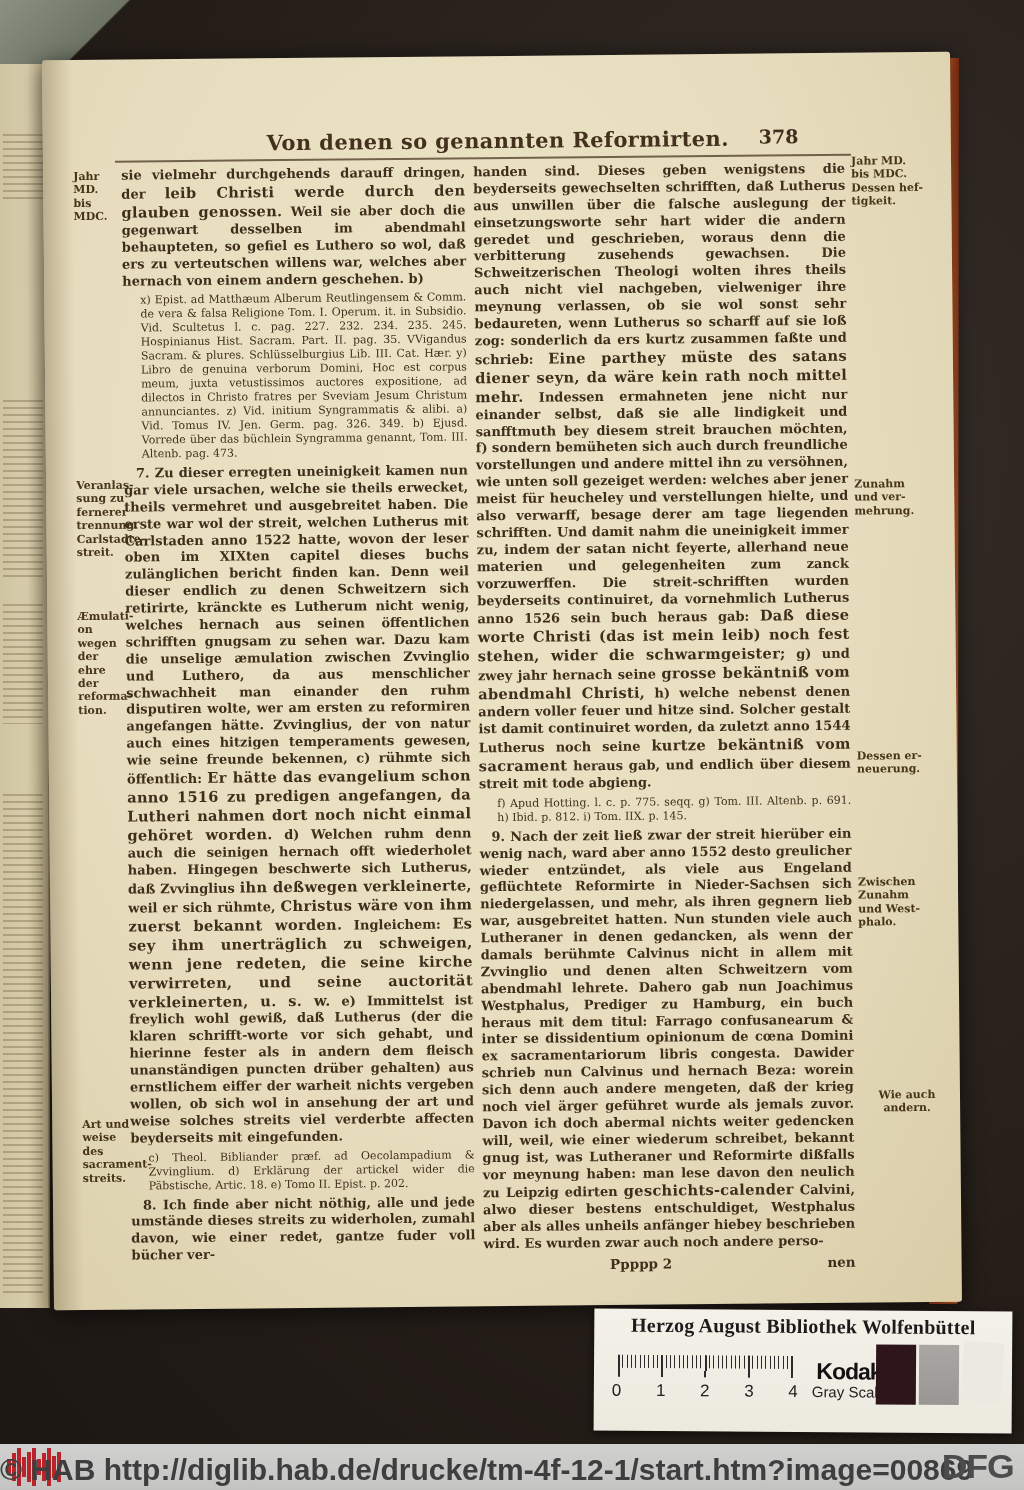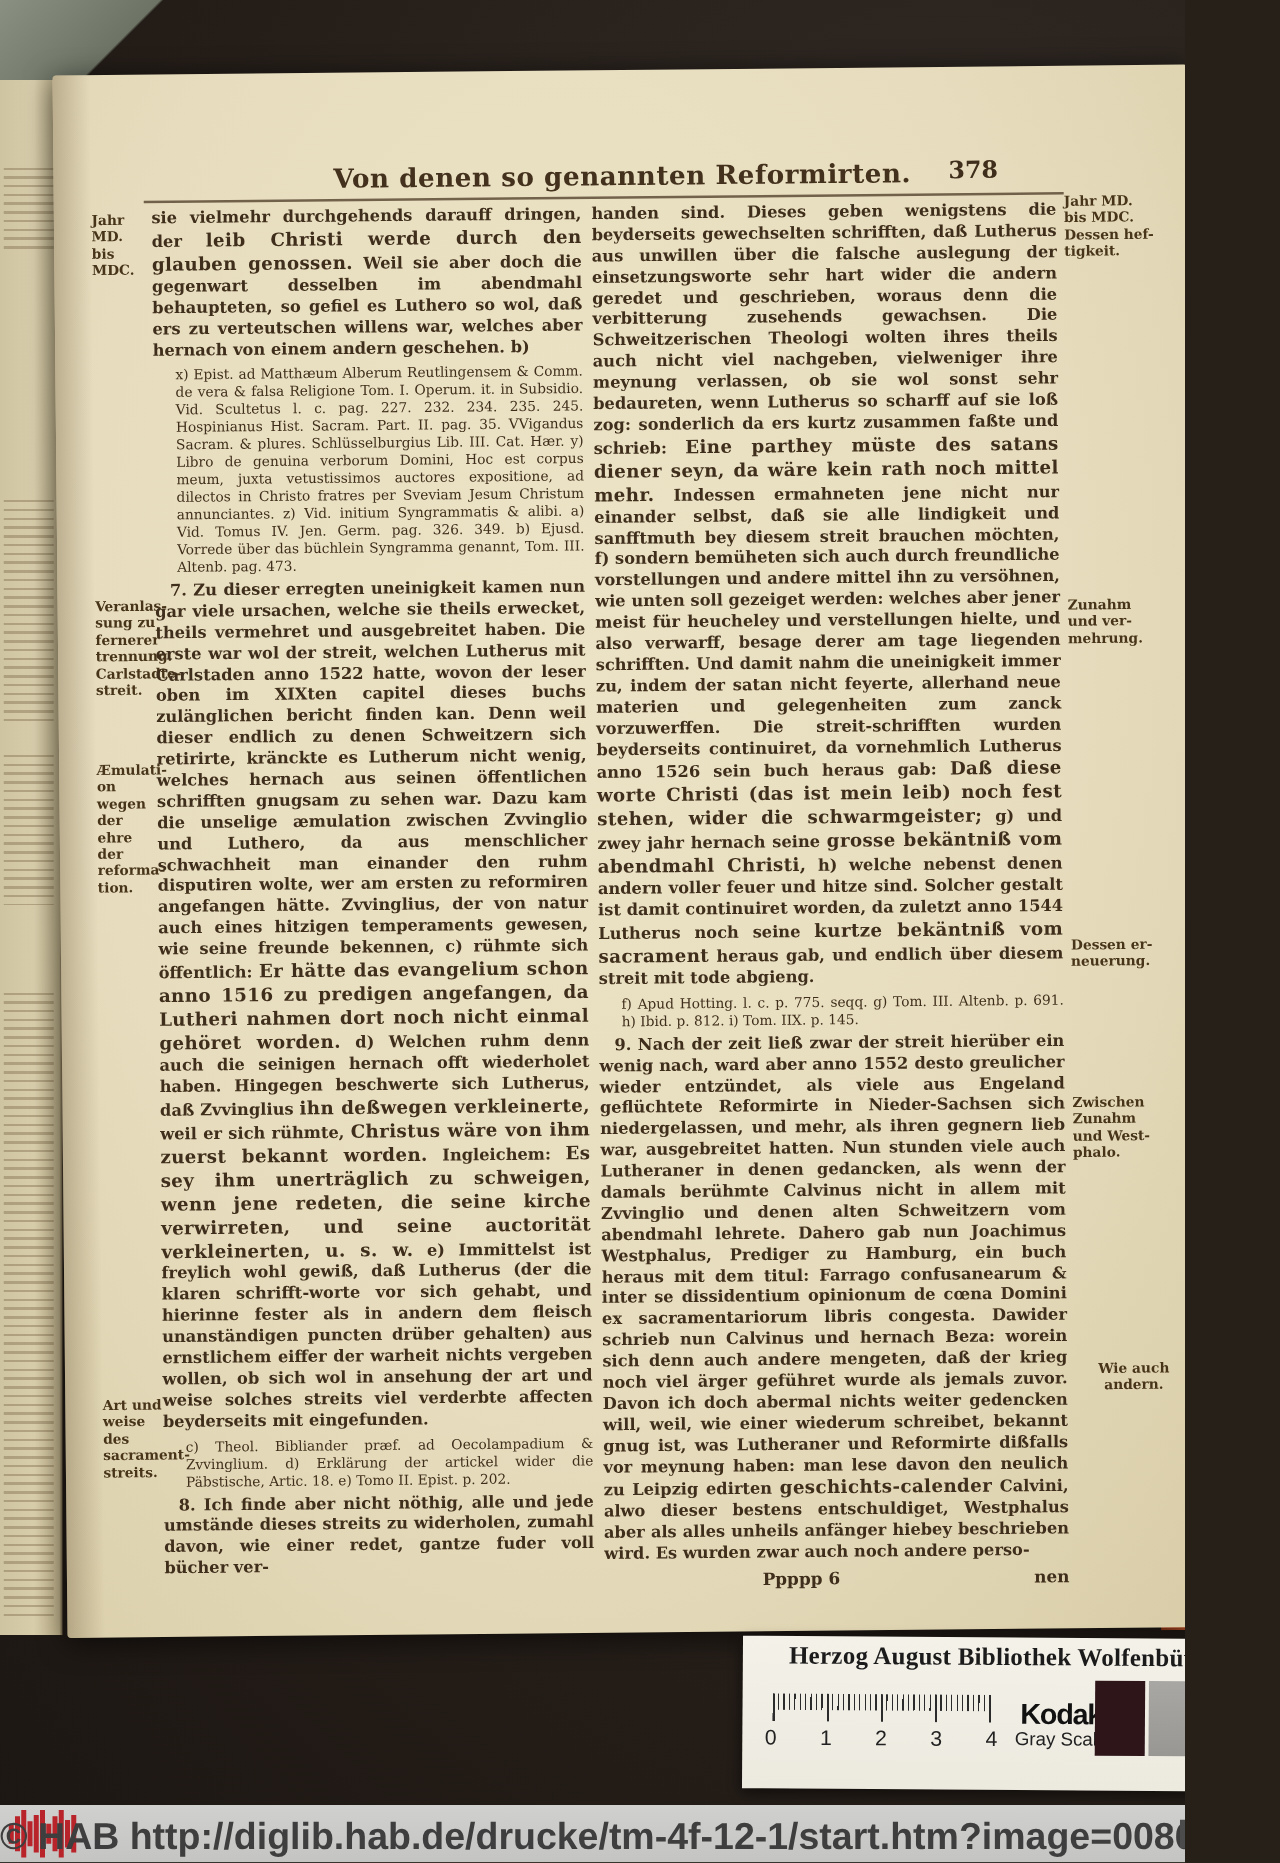--- a/index.html
+++ b/index.html
@@ -1,17 +1,17 @@
 <!DOCTYPE html>
 <html><head>
 <meta charset="utf-8">
 <style>
   html,body{margin:0;padding:0;}
   body{width:1024px;height:1490px;overflow:hidden;background:#262019;}
-  .scene{position:relative;width:948px;height:1490px;overflow:hidden;
+  .scene{position:relative;width:1024px;height:1490px;overflow:hidden;
          background:radial-gradient(ellipse at 80% 30%, #332c27 0%, #241d18 60%, #1d1713 100%);
          font-family:"DejaVu Serif", serif;}
 
   
   .corner-wedge{position:absolute;left:0;top:0;width:150px;height:135px;
     background:linear-gradient(135deg,#8a9183 0%,#6d7465 45%,rgba(40,34,28,0) 46%);}
 
   
   .prev-page{position:absolute;left:0;top:64px;width:50px;height:1244px;
     background:linear-gradient(90deg,#cfc4a2 0%,#d8cdab 55%,#b7aa85 95%,#6b5c42 100%);}
@@ -152,21 +152,21 @@
       <p class="body-p indent"><span>7. Zu dieser erregten uneinigkeit kamen nun gar viele ursachen, welche sie theils erwecket, theils vermehret und ausgebreitet haben. Die erste war wol der streit, welchen Lutherus mit Carlstaden anno 1522 hatte, wovon der leser oben im XIXten capitel dieses buchs zulänglichen bericht finden kan. Denn weil dieser endlich zu denen Schweitzern sich retirirte, kränckte es Lutherum nicht wenig, welches hernach aus seinen öffentlichen schrifften gnugsam zu sehen war. Dazu kam die unselige æmulation zwischen Zvvinglio und Luthero, da aus menschlicher schwachheit man einander den ruhm disputiren wolte, wer am ersten zu reformiren angefangen hätte. Zvvinglius, der von natur auch eines hitzigen temperaments gewesen, wie seine freunde bekennen, c) rühmte sich öffentlich: </span><span class="em">Er hätte das evangelium schon anno 1516 zu predigen angefangen, da Lutheri nahmen dort noch nicht einmal gehöret worden.</span><span> d) Welchen ruhm denn auch die seinigen hernach offt wiederholet haben. Hingegen beschwerte sich Lutherus, daß Zvvinglius </span><span class="em">ihn deßwegen verkleinerte,</span><span> weil er sich rühmte, </span><span class="em">Christus wäre von ihm zuerst bekannt worden.</span><span> Ingleichem: </span><span class="em">Es sey ihm unerträglich zu schweigen, wenn jene redeten, die seine kirche verwirreten, und seine auctorität verkleinerten, u. s. w.</span><span> e) Immittelst ist freylich wohl gewiß, daß Lutherus (der die klaren schrifft-worte vor sich gehabt, und hierinne fester als in andern dem fleisch unanständigen puncten drüber gehalten) aus ernstlichem eiffer der warheit nichts vergeben wollen, ob sich wol in ansehung der art und weise solches streits viel verderbte affecten beyderseits mit eingefunden.</span></p>
       <p class="fn">c) Theol. Bibliander præf. ad Oecolampadium &amp; Zvvinglium. d) Erklärung der artickel wider die Päbstische, Artic. 18. e) Tomo II. Epist. p. 202.</p>
       <p class="body-p indent">8. Ich finde aber nicht nöthig, alle und jede umstände dieses streits zu widerholen, zumahl davon, wie einer redet, gantze fuder voll bücher ver-</p>
     </div>
 
     <div class="col col2">
       <p class="body-p"><span>handen sind. Dieses geben wenigstens die beyderseits gewechselten schrifften, daß Lutherus aus unwillen über die falsche auslegung der einsetzungsworte sehr hart wider die andern geredet und geschrieben, woraus denn die verbitterung zusehends gewachsen. Die Schweitzerischen Theologi wolten ihres theils auch nicht viel nachgeben, vielweniger ihre meynung verlassen, ob sie wol sonst sehr bedaureten, wenn Lutherus so scharff auf sie loß zog: sonderlich da ers kurtz zusammen faßte und schrieb: </span><span class="em">Eine parthey müste des satans diener seyn, da wäre kein rath noch mittel mehr.</span><span> Indessen ermahneten jene nicht nur einander selbst, daß sie alle lindigkeit und sanfftmuth bey diesem streit brauchen möchten, f) sondern bemüheten sich auch durch freundliche vorstellungen und andere mittel ihn zu versöhnen, wie unten soll gezeiget werden: welches aber jener meist für heucheley und verstellungen hielte, und also verwarff, besage derer am tage liegenden schrifften. Und damit nahm die uneinigkeit immer zu, indem der satan nicht feyerte, allerhand neue materien und gelegenheiten zum zanck vorzuwerffen. Die streit-schrifften wurden beyderseits continuiret, da vornehmlich Lutherus anno 1526 sein buch heraus gab: </span><span class="em">Daß diese worte Christi (das ist mein leib) noch fest stehen, wider die schwarmgeister;</span><span> g) und zwey jahr hernach seine </span><span class="em">grosse bekäntniß vom abendmahl Christi,</span><span> h) welche nebenst denen andern voller feuer und hitze sind. Solcher gestalt ist damit continuiret worden, da zuletzt anno 1544 Lutherus noch seine </span><span class="em">kurtze bekäntniß vom sacrament</span><span> heraus gab, und endlich über diesem streit mit tode abgieng.</span></p>
       <p class="fn">f) Apud Hotting. l. c. p. 775. seqq. g) Tom. III. Altenb. p. 691. h) Ibid. p. 812. i) Tom. IIX. p. 145.</p>
       <p class="body-p indent"><span>9. Nach der zeit ließ zwar der streit hierüber ein wenig nach, ward aber anno 1552 desto greulicher wieder entzündet, als viele aus Engeland geflüchtete Reformirte in Nieder-Sachsen sich niedergelassen, und mehr, als ihren gegnern lieb war, ausgebreitet hatten. Nun stunden viele auch Lutheraner in denen gedancken, als wenn der damals berühmte Calvinus nicht in allem mit Zvvinglio und denen alten Schweitzern vom abendmahl lehrete. Dahero gab nun Joachimus Westphalus, Prediger zu Hamburg, ein buch heraus mit dem titul: Farrago confusanearum &amp; inter se dissidentium opinionum de cœna Domini ex sacramentariorum libris congesta. Dawider schrieb nun Calvinus und hernach Beza: worein sich denn auch andere mengeten, daß der krieg noch viel ärger geführet wurde als jemals zuvor. Davon ich doch abermal nichts weiter gedencken will, weil, wie einer wiederum schreibet, bekannt gnug ist, was Lutheraner und Reformirte dißfalls vor meynung haben: man lese davon den neulich zu Leipzig edirten </span><span class="em">geschichts-calender</span><span> Calvini, alwo dieser bestens entschuldiget, Westphalus aber als alles unheils anfänger hiebey beschrieben wird. Es wurden zwar auch noch andere perso-</span></p>
       <div class="sig-row">
-        <span class="sig">Ppppp 6</span>
+        <span class="sig">Ppppp 2</span>
         <span class="catchword">nen</span>
       </div>
     </div>
   </div>
 
   <div class="kodak-label">
     <div class="label-title">Herzog August Bibliothek Wolfenbüttel</div>
     <div class="ruler">
       <div class="ruler-minor"></div>
       <div class="ruler-major"></div>

